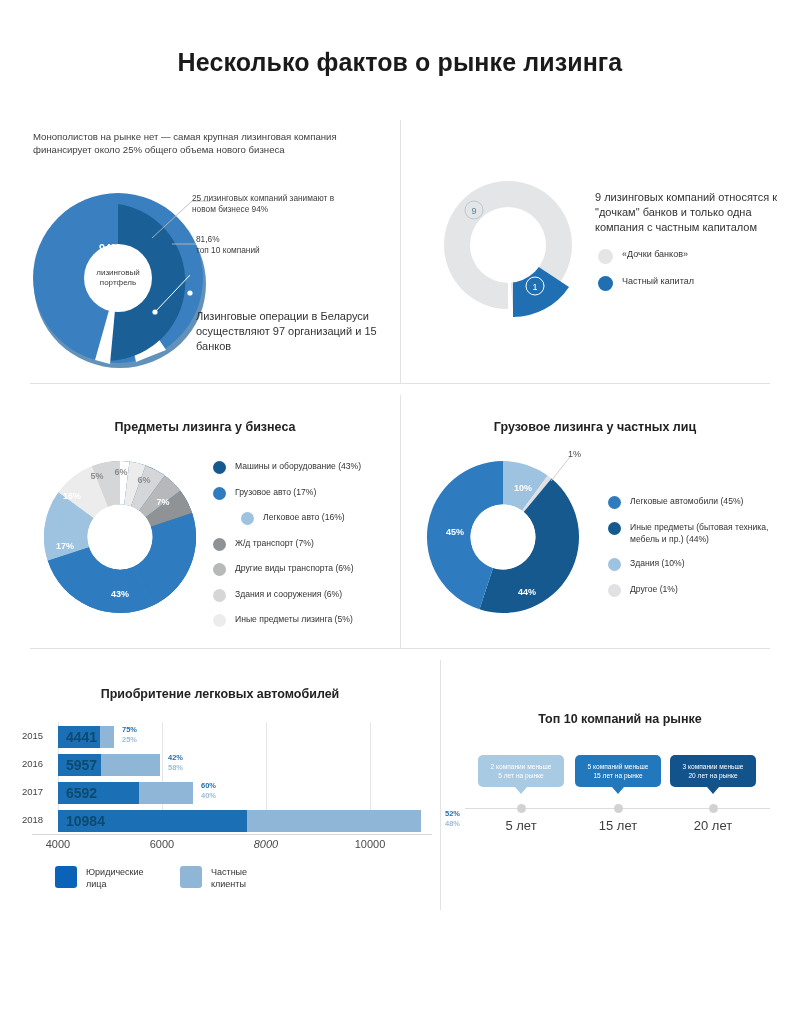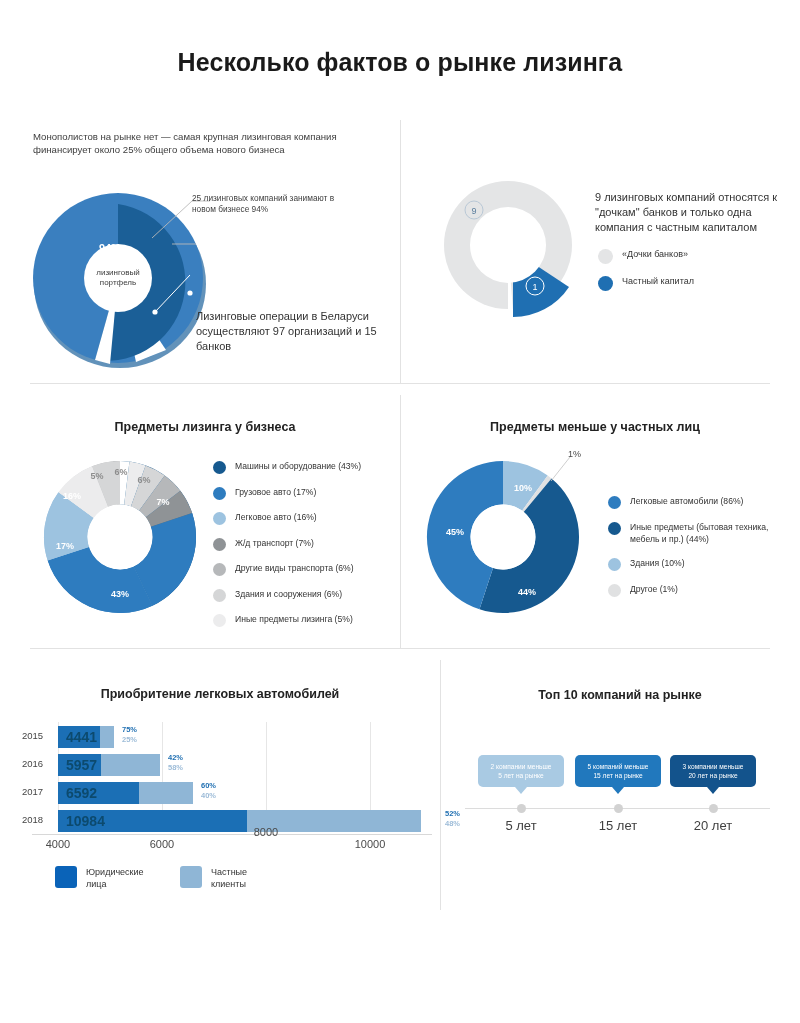--- a/index.html
+++ b/index.html
@@ -130,20 +130,24 @@
 
   <svg class="leader" style="left:150px;top:195px;" width="60" height="45">
     <line x1="2" y1="43" x2="42" y2="6" stroke="#b9b9b9" stroke-width="0.9"></line>
     <line x1="42" y1="6" x2="60" y2="6" stroke="#b9b9b9" stroke-width="0.9"></line>
   </svg>
   <div class="note" style="position:absolute;left:192px;top:193px;width:160px;">25 лизинговых компаний занимают в новом бизнесе 94%</div>
 
   <svg class="leader" style="left:170px;top:238px;" width="28" height="12">
     <line x1="2" y1="6" x2="26" y2="6" stroke="#b9b9b9" stroke-width="0.9"></line>
   </svg>
+  <div class="note" style="position:absolute;left:196px;top:234px;width:150px;">
+    <span>81,6%</span><br>
+    <span>топ 10 компаний</span>
+  </div>
 
   <div class="body-text" style="position:absolute;left:196px;top:309px;width:190px;">Лизинговые операции в Беларуси осуществляют 97 организаций и 15 банков</div>
 
   <div class="donut" style="left:430px;top:170px;">
     <svg width="180" height="150" viewBox="0 0 180 150">
 
       <circle cx="78" cy="75" r="64" fill="#e4e5e6"></circle>
 
       <g transform="translate(5,5)">
         <path d="M78,75 L78,142 A67,67 0 0,0 134,112 Z" fill="#1f6fb2"></path>
@@ -223,21 +227,21 @@
 
   <div class="legend" style="left:213px;top:460px;width:180px;">
     <div class="legend-row" style="margin-bottom:11.5px;">
       <div class="legend-dot" style="background:#16598f;"></div>
       <div class="legend-text">Машины и оборудование (43%)</div>
     </div>
     <div class="legend-row" style="margin-bottom:11.5px;">
       <div class="legend-dot" style="background:#2e7cbf;"></div>
       <div class="legend-text">Грузовое авто (17%)</div>
     </div>
-    <div class="legend-row" style="margin-bottom:11.5px;">
+    <div class="legend-row" style="margin-bottom:11.5px;margin-left:28px;">
       <div class="legend-dot" style="background:#9dc3e0;"></div>
       <div class="legend-text">Легковое авто (16%)</div>
     </div>
     <div class="legend-row" style="margin-bottom:11.5px;">
       <div class="legend-dot" style="background:#8f9396;"></div>
       <div class="legend-text">Ж/д транспорт (7%)</div>
     </div>
     <div class="legend-row" style="margin-bottom:11.5px;">
       <div class="legend-dot" style="background:#b6b8ba;"></div>
       <div class="legend-text">Другие виды транспорта (6%)</div>
@@ -245,21 +249,21 @@
     <div class="legend-row" style="margin-bottom:11.5px;">
       <div class="legend-dot" style="background:#d5d6d7;"></div>
       <div class="legend-text">Здания и сооружения (6%)</div>
     </div>
     <div class="legend-row">
       <div class="legend-dot" style="background:#ececed;"></div>
       <div class="legend-text">Иные предметы лизинга (5%)</div>
     </div>
   </div>
 
-  <div class="panel-title" style="position:absolute;left:420px;top:420px;width:350px;">Предметы меньше у частных лиц</div>
+  <div class="panel-title" style="position:absolute;left:420px;top:420px;width:350px;">Грузовое лизинга у частных лиц</div>
 
   <div class="donut" style="left:418px;top:452px;">
     <svg width="180" height="170" viewBox="0 0 180 170">
       <g transform="translate(85,85)">
 
         <path d="M0,-76 A76,76 0 0,1 44.7,-61.5 L19.1,-26.3 A32.5,32.5 0 0,0 0,-32.5 Z" fill="#9dc3e0"></path>
 
         <path d="M44.7,-61.5 A76,76 0 0,1 48.5,-58.5 L20.7,-25.0 A32.5,32.5 0 0,0 19.1,-26.3 Z" fill="#e0e1e2"></path>
 
         <path d="M48.5,-58.5 A76,76 0 0,1 -23.5,72.3 L-10.0,30.9 A32.5,32.5 0 0,0 20.7,-25.0 Z" fill="#16598f"></path>
@@ -272,21 +276,21 @@
       </g>
 
       <line x1="133" y1="29" x2="152" y2="5" stroke="#c8c8c8" stroke-width="0.9"></line>
     </svg>
   </div>
   <div class="note" style="position:absolute;left:568px;top:449px;font-size:9px;color:#4a4a4a;">1%</div>
 
   <div class="legend" style="left:608px;top:495px;width:180px;">
     <div class="legend-row" style="margin-bottom:12px;">
       <div class="legend-dot" style="background:#2e7cbf;"></div>
-      <div class="legend-text">Легковые автомобили (86%)</div>
+      <div class="legend-text">Легковые автомобили (45%)</div>
     </div>
     <div class="legend-row" style="margin-bottom:12px;">
       <div class="legend-dot" style="background:#16598f;"></div>
       <div class="legend-text" style="width:140px;">Иные предметы (бытовая техника, мебель и пр.) (44%)</div>
     </div>
     <div class="legend-row" style="margin-bottom:12px;">
       <div class="legend-dot" style="background:#9dc3e0;"></div>
       <div class="legend-text">Здания (10%)</div>
     </div>
     <div class="legend-row">
@@ -352,34 +356,34 @@
       </div>
       <div class="bar-pcts" style="left:407px;margin-left:16px;">
         <div class="pct-a">52%</div>
         <div class="pct-b">48%</div>
       </div>
     </div>
 
     <div class="axis-base" style="left:10px;top:112px;width:400px;"></div>
     <div class="axis-tick" style="left:16px;top:116px;width:40px;">4000</div>
     <div class="axis-tick" style="left:120px;top:116px;width:40px;">6000</div>
-    <div class="axis-tick" style="left:224px;top:104px;width:40px;">8000</div>
+    <div class="axis-tick" style="left:224px;top:116px;width:40px;font-style:italic;">8000</div>
     <div class="axis-tick" style="left:328px;top:116px;width:40px;">10000</div>
   </div>
 
   <div class="bar-legend" style="left:55px;top:866px;">
     <div class="bar-legend-sw" style="background:#0a63b8;"></div>
     <div class="bar-legend-tx">Юридические<br>лица</div>
   </div>
   <div class="bar-legend" style="left:180px;top:866px;">
     <div class="bar-legend-sw" style="background:#8fb6d6;"></div>
     <div class="bar-legend-tx">Частные<br>клиенты</div>
   </div>
 
-  <div class="panel-title" style="position:absolute;left:460px;top:688px;width:320px;">Топ 10 компаний на рынке</div>
+  <div class="panel-title" style="position:absolute;left:460px;top:712px;width:320px;">Топ 10 компаний на рынке</div>
 
   <div class="timeline" style="left:465px;top:750px;width:310px;height:90px;">
 
     <div class="bubble" style="left:13px;top:5px;width:86px;height:32px;background:#a9cae3;">
       <span>
         <span>2 компании меньше</span><br>
         <span>5 лет на рынке</span>
       </span>
     </div>
     <div class="bubble-tail" style="left:50px;top:37px;border-top:7px solid #a9cae3;"></div>

